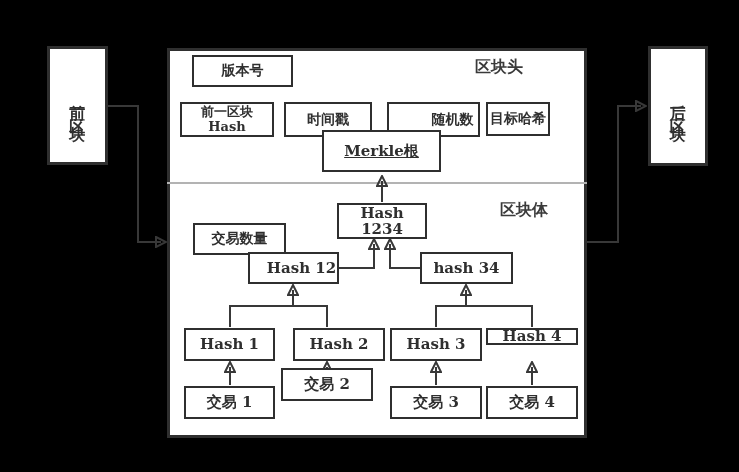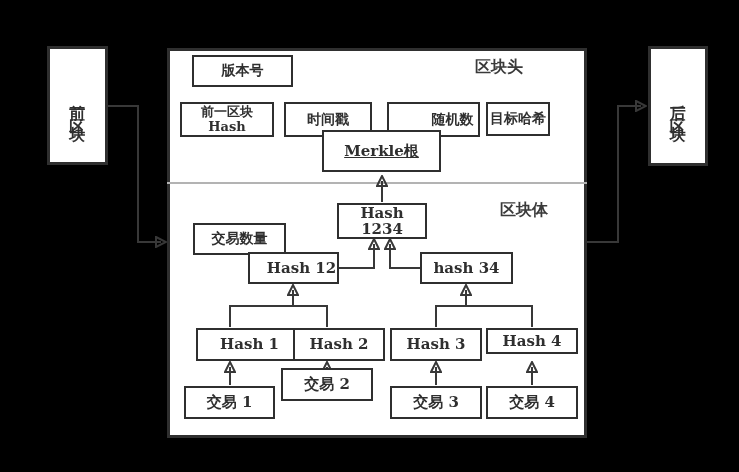--- a/index.html
+++ b/index.html
@@ -113,27 +113,27 @@
 
   <div class="node two-line fs15" style="left:337px;top:203px;width:90px;height:36px;">
     <span>Hash</span>
     <span>1234</span>
   </div>
 
   <div class="node fs15" style="left:248px;top:252px;width:91px;height:32px;padding-left:16px;">Hash 12</div>
 
   <div class="node fs15" style="left:420px;top:252px;width:93px;height:32px;">hash 34</div>
 
-  <div class="node fs15" style="left:196px;top:328px;width:107px;height:33px;">Hash 1</div>
+  <div class="node fs15" style="left:184px;top:328px;width:91px;height:33px;">Hash 1</div>
 
   <div class="node fs15" style="left:281px;top:328px;width:92px;height:33px;margin-left:12px;">Hash 2</div>
 
   <div class="node fs15" style="left:390px;top:328px;width:92px;height:33px;">Hash 3</div>
 
-  <div class="node fs15" style="left:486px;top:328px;width:92px;height:26px;">Hash 4</div>
+  <div class="node fs15" style="left:486px;top:328px;width:92px;height:17px;">Hash 4</div>
 
   <div class="node fs15" style="left:184px;top:386px;width:91px;height:33px;">交易 1</div>
 
   <div class="node fs15" style="left:281px;top:368px;width:92px;height:33px;">交易 2</div>
 
   <div class="node fs15" style="left:390px;top:386px;width:92px;height:33px;">交易 3</div>
 
   <div class="node fs15" style="left:486px;top:386px;width:92px;height:33px;">交易 4</div>
 
 </div>

